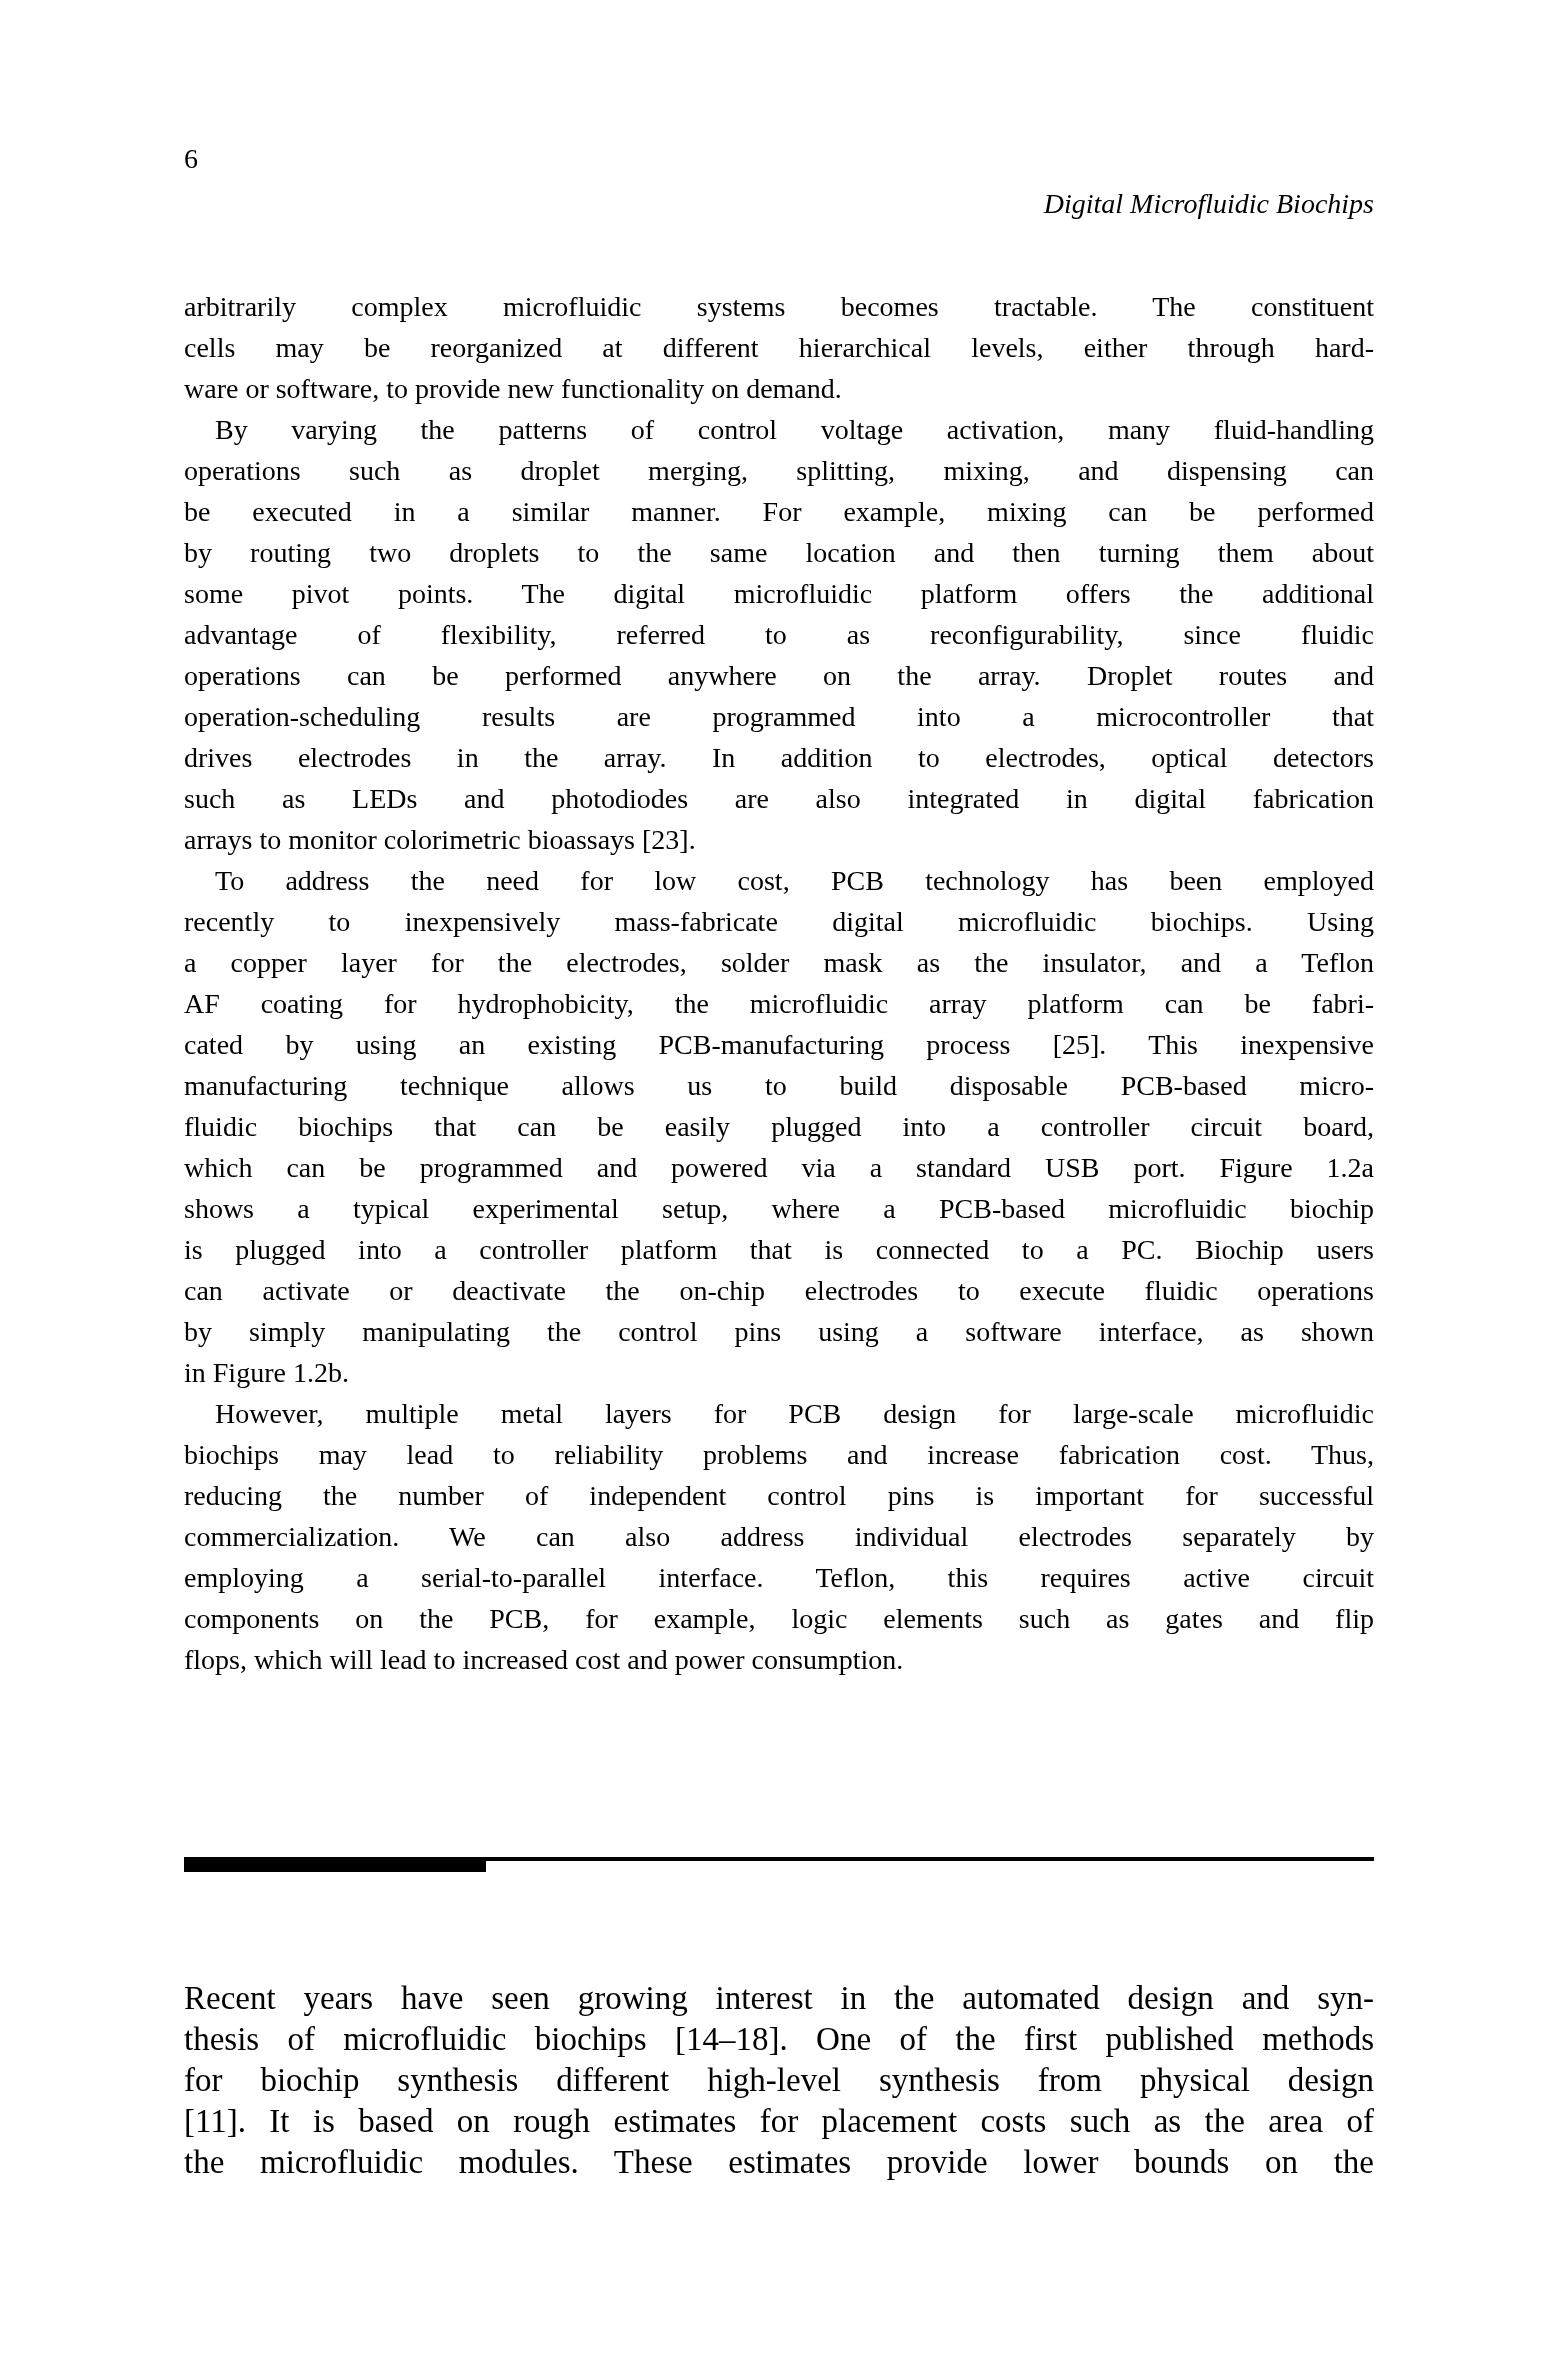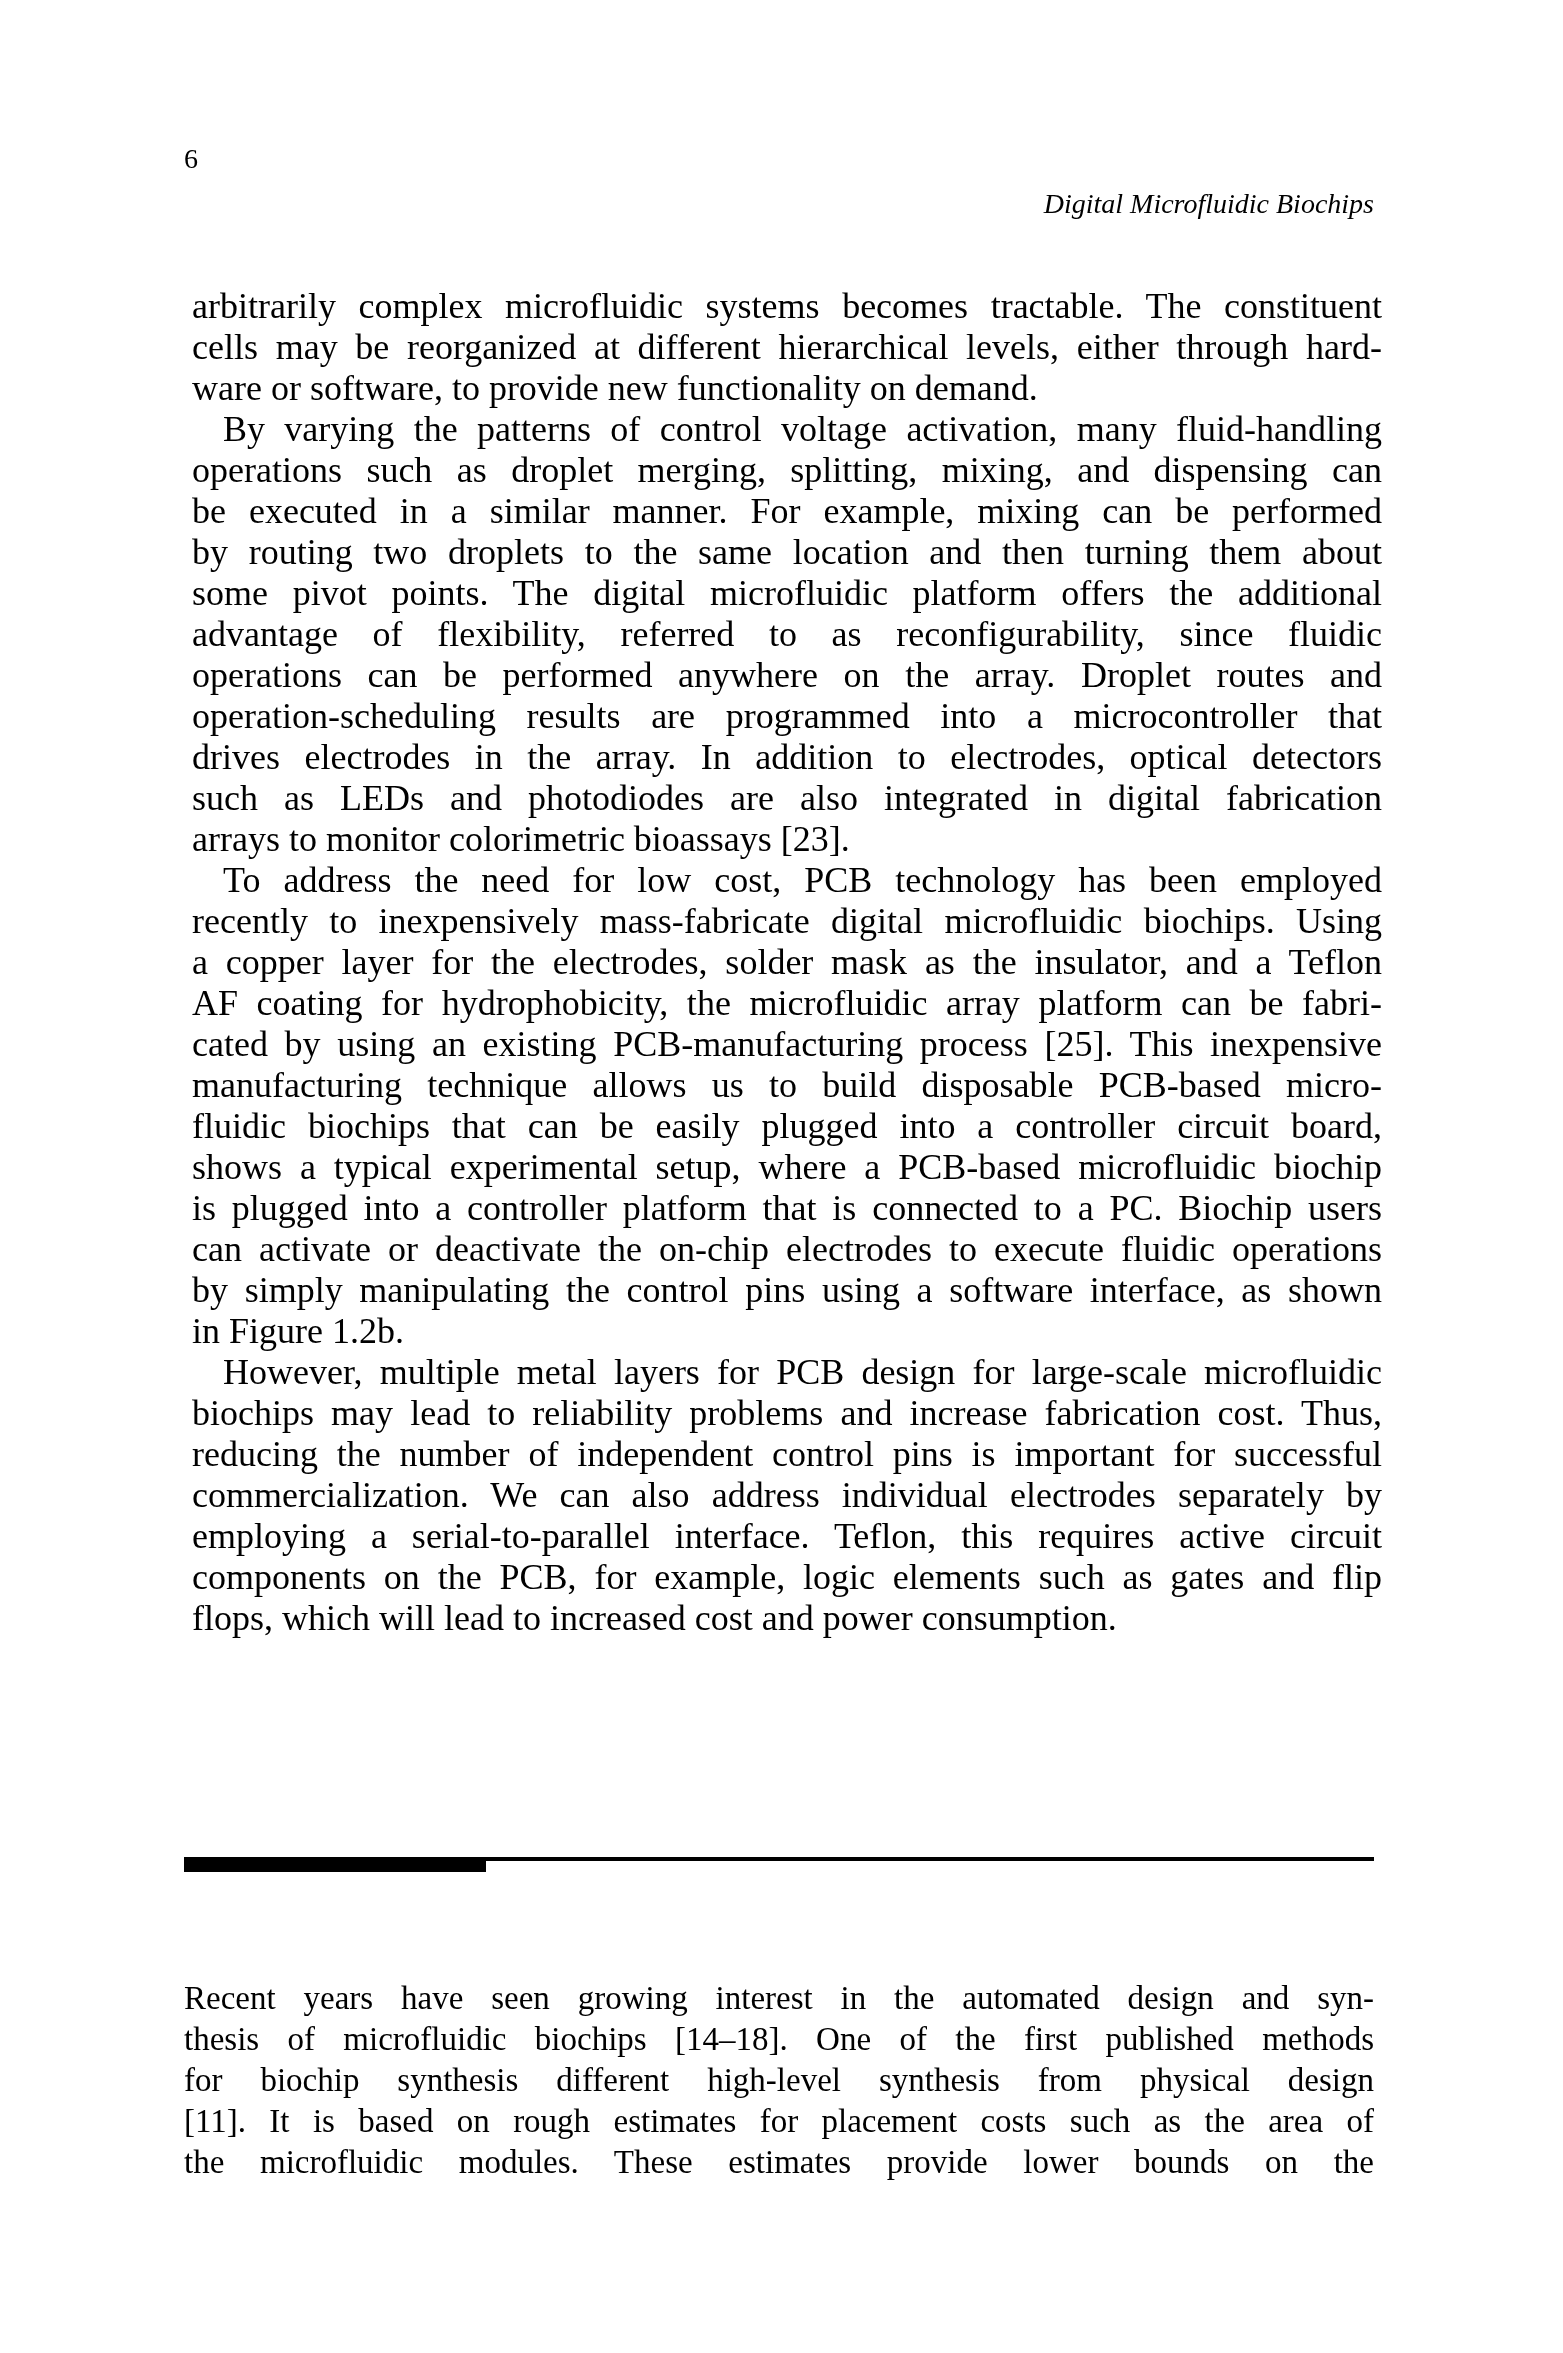--- a/index.html
+++ b/index.html
@@ -22,24 +22,24 @@
     top: 142px;
     width: 1190px;
     font-size: 28px;
     line-height: 34px;
   }
   .page-number { float: left; }
   .running-title { float: right; font-style: italic; margin-top: 45px; }
 
   .body-text {
     position: absolute;
-    left: 192px;
+    left: 184px;
     top: 286px;
     width: 1190px;
-    font-size: 36px;
+    font-size: 28px;
     line-height: 41px;
   }
   .section-text {
     position: absolute;
     left: 184px;
     top: 1978px;
     width: 1190px;
     font-size: 33px;
     line-height: 41px;
   }
@@ -118,20 +118,21 @@
         <div class="line lastline">arrays to monitor colorimetric bioassays [23].</div>
       </div>
       <div class="paragraph">
         <div class="line indent">To address the need for low cost, PCB technology has been employed</div>
         <div class="line">recently to inexpensively mass-fabricate digital microfluidic biochips. Using</div>
         <div class="line">a copper layer for the electrodes, solder mask as the insulator, and a Teflon</div>
         <div class="line">AF coating for hydrophobicity, the microfluidic array platform can be fabri-</div>
         <div class="line">cated by using an existing PCB-manufacturing process [25]. This inexpensive</div>
         <div class="line">manufacturing technique allows us to build disposable PCB-based micro-</div>
         <div class="line">fluidic biochips that can be easily plugged into a controller circuit board,</div>
+        <div class="line">which can be programmed and powered via a standard USB port. Figure 1.2a</div>
         <div class="line">shows a typical experimental setup, where a PCB-based microfluidic biochip</div>
         <div class="line">is plugged into a controller platform that is connected to a PC. Biochip users</div>
         <div class="line">can activate or deactivate the on-chip electrodes to execute fluidic operations</div>
         <div class="line">by simply manipulating the control pins using a software interface, as shown</div>
         <div class="line lastline">in Figure 1.2b.</div>
       </div>
       <div class="paragraph">
         <div class="line indent">However, multiple metal layers for PCB design for large-scale microfluidic</div>
         <div class="line">biochips may lead to reliability problems and increase fabrication cost. Thus,</div>
         <div class="line">reducing the number of independent control pins is important for successful</div>

